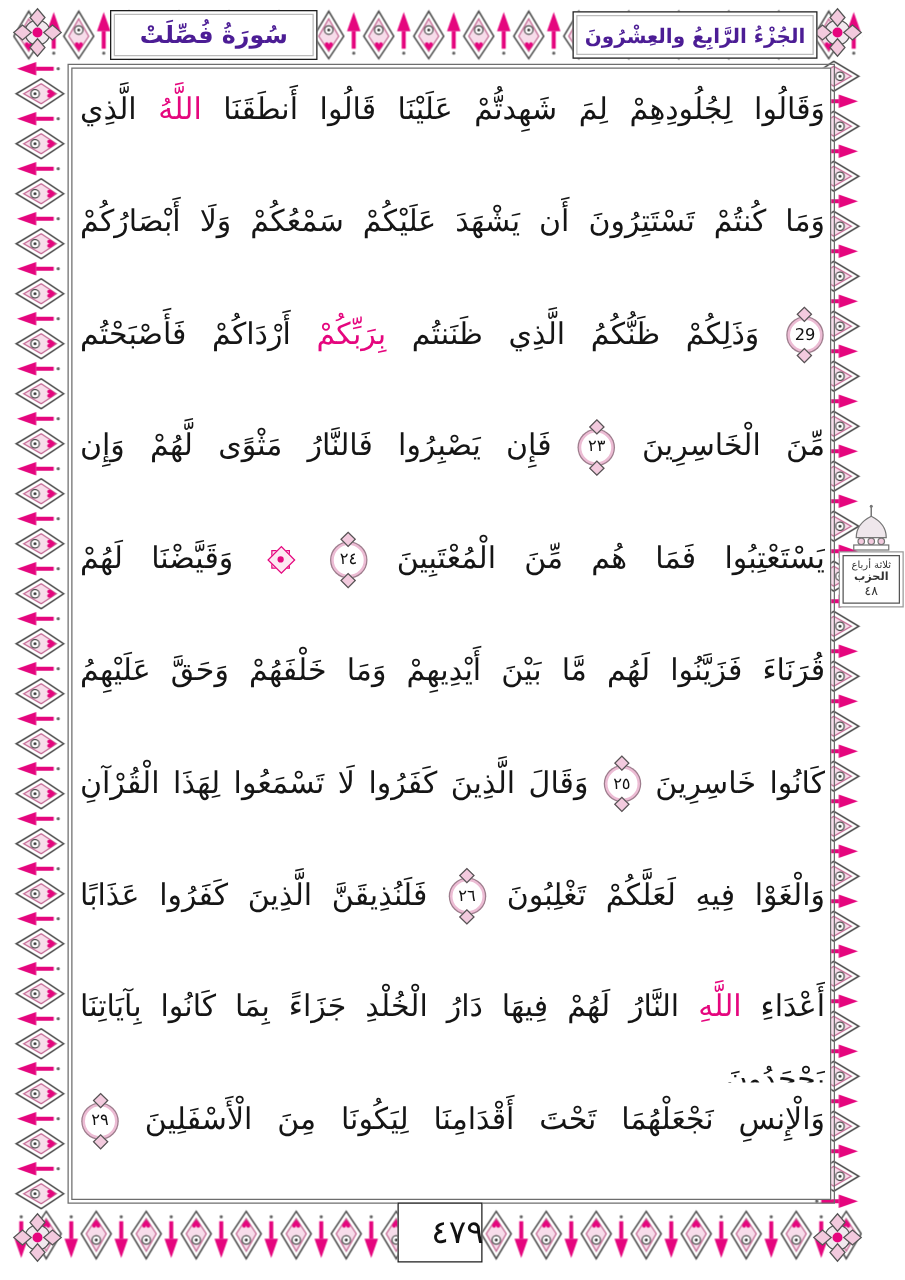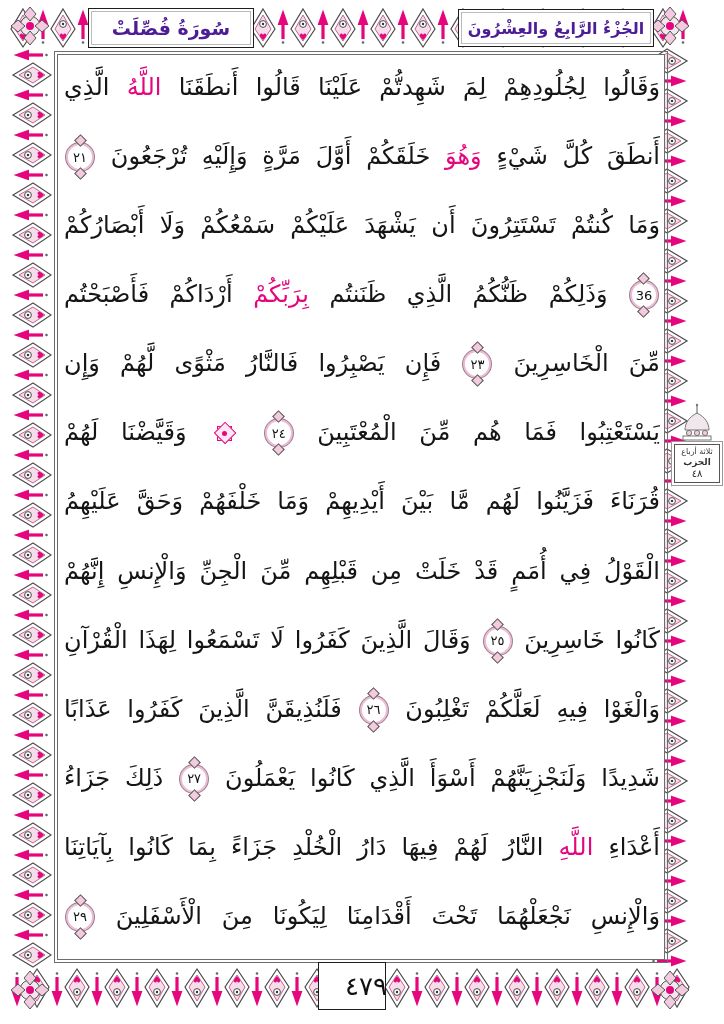--- a/index.html
+++ b/index.html
@@ -186,30 +186,27 @@
     <span>الجُزْءُ الرَّابِعُ والعِشْرُونَ</span>
   </div>
   <div class="cartouche cart-surah">
     <span>سُورَةُ فُصِّلَتْ</span>
   </div>
 
   <div class="frame"></div>
 
   <div class="textblock">
       <div class="tline"><span class="seg">وَقَالُوا لِجُلُودِهِمْ لِمَ شَهِدتُّمْ عَلَيْنَا قَالُوا أَنطَقَنَا</span> <span class="seg hl">اللَّهُ</span> <span class="seg">الَّذِي</span></div>
-      <div class="tline"><span class="seg">أَنطَقَ كُلَّ شَيْءٍ</span> <span class="seg hl">وَهُوَ</span> <span class="seg">خَلَقَكُمْ أَوَّلَ مَرَّةٍ وَإِلَيْهِ تُرْجَعُونَ</span> <span class="vmark">٢١</span></div>
       <div class="tline"><span class="seg">وَمَا كُنتُمْ تَسْتَتِرُونَ أَن يَشْهَدَ عَلَيْكُمْ سَمْعُكُمْ وَلَا أَبْصَارُكُمْ</span></div>
-      <div class="tline"><span class="vmark">36</span> <span class="seg">وَذَلِكُمْ ظَنُّكُمُ الَّذِي ظَنَنتُم</span> <span class="seg hl">بِرَبِّكُمْ</span> <span class="seg">أَرْدَاكُمْ فَأَصْبَحْتُم</span></div>
+      <div class="tline"><span class="vmark">29</span> <span class="seg">وَذَلِكُمْ ظَنُّكُمُ الَّذِي ظَنَنتُم</span> <span class="seg hl">بِرَبِّكُمْ</span> <span class="seg">أَرْدَاكُمْ فَأَصْبَحْتُم</span></div>
       <div class="tline"><span class="seg">مِّنَ الْخَاسِرِينَ</span> <span class="vmark">٢٣</span> <span class="seg">فَإِن يَصْبِرُوا فَالنَّارُ مَثْوًى لَّهُمْ وَإِن</span></div>
       <div class="tline"><span class="seg">يَسْتَعْتِبُوا فَمَا هُم مِّنَ الْمُعْتَبِينَ</span> <span class="vmark">٢٤</span> <span class="rub"></span> <span class="seg">وَقَيَّضْنَا لَهُمْ</span></div>
       <div class="tline"><span class="seg">قُرَنَاءَ فَزَيَّنُوا لَهُم مَّا بَيْنَ أَيْدِيهِمْ وَمَا خَلْفَهُمْ وَحَقَّ عَلَيْهِمُ</span></div>
-      <div class="tline"><span class="seg">الْقَوْلُ فِي أُمَمٍ قَدْ خَلَتْ مِن قَبْلِهِم مِّنَ الْجِنِّ وَالْإِنسِ إِنَّهُمْ</span></div>
       <div class="tline"><span class="seg">كَانُوا خَاسِرِينَ</span> <span class="vmark">٢٥</span> <span class="seg">وَقَالَ الَّذِينَ كَفَرُوا لَا تَسْمَعُوا لِهَذَا الْقُرْآنِ</span></div>
       <div class="tline"><span class="seg">وَالْغَوْا فِيهِ لَعَلَّكُمْ تَغْلِبُونَ</span> <span class="vmark">٢٦</span> <span class="seg">فَلَنُذِيقَنَّ الَّذِينَ كَفَرُوا عَذَابًا</span></div>
-      <div class="tline"><span class="seg">شَدِيدًا وَلَنَجْزِيَنَّهُمْ أَسْوَأَ الَّذِي كَانُوا يَعْمَلُونَ</span> <span class="vmark">٢٧</span> <span class="seg">ذَلِكَ جَزَاءُ</span></div>
       <div class="tline"><span class="seg">أَعْدَاءِ</span> <span class="seg hl">اللَّهِ</span> <span class="seg">النَّارُ لَهُمْ فِيهَا دَارُ الْخُلْدِ جَزَاءً بِمَا كَانُوا بِآيَاتِنَا يَجْحَدُونَ</span></div>
       <div class="tline"><span class="seg">وَالْإِنسِ نَجْعَلْهُمَا تَحْتَ أَقْدَامِنَا لِيَكُونَا مِنَ الْأَسْفَلِينَ</span> <span class="vmark">٢٩</span></div>
     </div>
 
   <div class="hizb">
     <svg width="46" height="40">
       <line x1="23" y1="2" x2="23" y2="12" stroke="#777" stroke-width="1.2"></line>
       <circle cx="23" cy="3" r="1.2" fill="#777"></circle>
       <path d="M23 11 C31 15 35 21 35 28 L11 28 C11 21 15 15 23 11 Z" fill="#efe7ec" stroke="#777"></path>
       <circle cx="15" cy="31" r="2.6" fill="#f3cade" stroke="#777"></circle>

